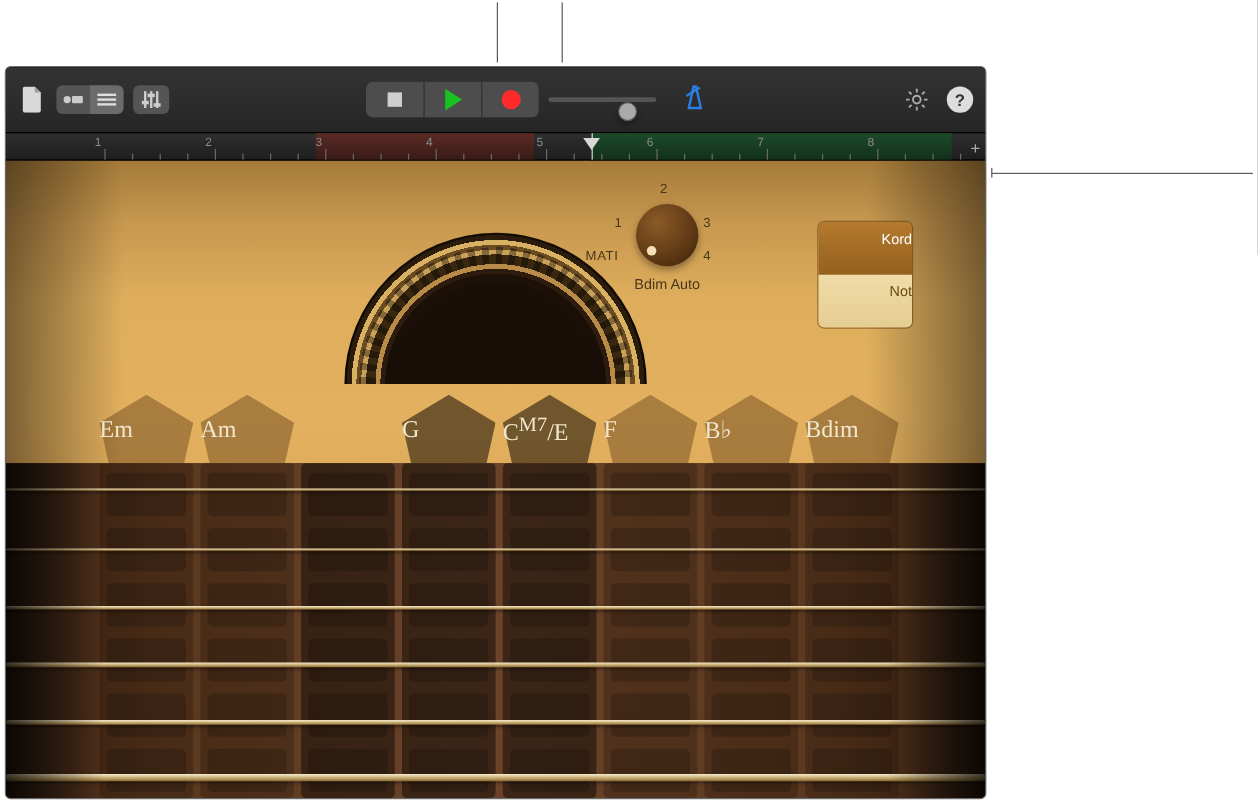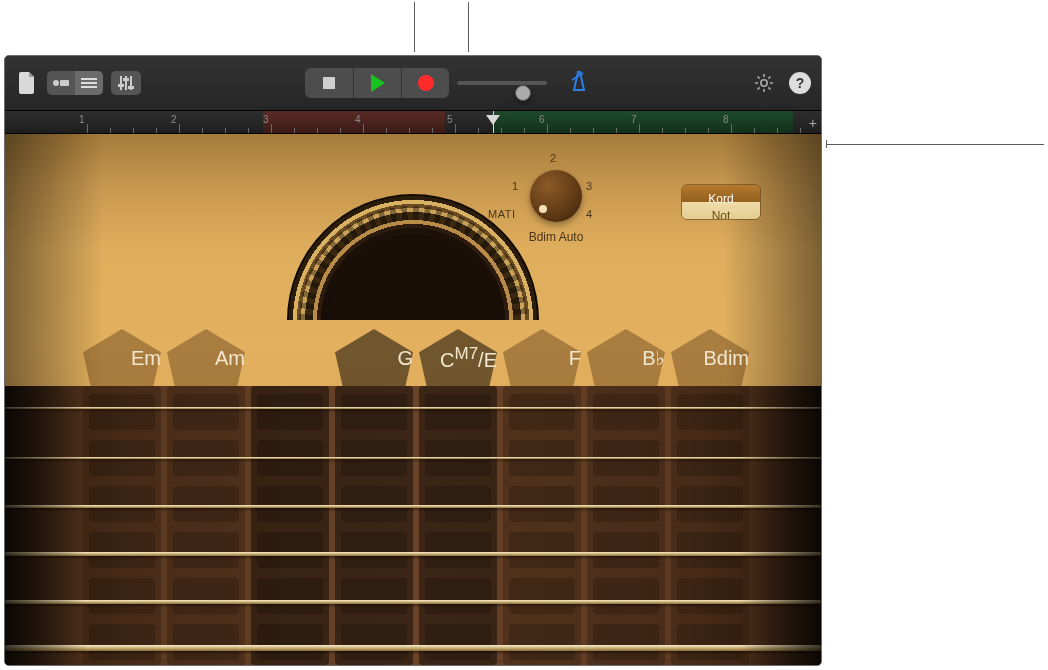--- a/index.html
+++ b/index.html
@@ -72,26 +72,26 @@
   .control-knob{position:absolute;right:200px;top:32px;width:130px;text-align:center;color:#3a2a0e;}
   .knob-wrap{position:relative;width:60px;height:60px;margin:0 auto;}
   .knob{width:52px;height:52px;border-radius:50%;background:radial-gradient(circle at 35% 30%, #8c5a27,#5a3613 65%, #36200b);position:absolute;left:4px;top:4px;box-shadow:0 3px 6px rgba(0,0,0,0.35);}
   .knob .dot{position:absolute;left:9px;top:35px;width:8px;height:8px;border-radius:50%;background:#f4e0b8;}
   .k-lbl{position:absolute;font-size:11px;color:#4a371a;}
   .k1{left:-14px;top:14px;} .k2{left:24px;top:-14px;} .k3{left:60px;top:14px;} .k4{left:60px;top:42px;}
   .km{left:-38px;top:42px;font-size:11px;letter-spacing:0.5px;}
   .knob-title{margin-top:4px;font-size:12px;color:#4a371a;}
 
   .mode-seg{position:absolute;right:60px;top:50px;width:80px;border:1px solid rgba(80,50,10,0.5);border-radius:6px;overflow:hidden;font-size:12px;text-align:center;}
-  .mode-seg .mrow{height:17px;line-height:28px;}
+  .mode-seg .mrow{height:44px;line-height:28px;text-align:right;}
   .mode-seg .sel{background:linear-gradient(#b47a2e,#93601e);color:#fff;}
   .mode-seg .unsel{background:linear-gradient(#f0dca8,#e4cd92);color:#6a4a16;}
 
   .chordstrip{position:absolute;left:0;top:195px;right:0;height:58px;}
-  .chord{position:absolute;top:0;width:78px;height:58px;display:flex;align-items:center;justify-content:flex-end;color:#f1e7cf;font-size:20px;}
+  .chord{position:absolute;top:0;width:78px;height:58px;display:flex;align-items:center;justify-content:flex-start;color:#f1e7cf;font-size:20px;font-family:Liberation Serif, serif;}
   .chord .hex{position:absolute;inset:0;background:rgba(90,55,20,0.42);clip-path:polygon(10% 100%, 0 40%, 50% 0, 100% 40%, 90% 100%, 50% 100%);} 
   .chord.dark .hex{background:rgba(20,12,5,0.55);}
   .chord span{position:relative;z-index:1;}
   .chord sup{font-size:17px;vertical-align:super;}
 
   .fretboard{position:absolute;left:0;top:252px;right:0;bottom:0;background:
     linear-gradient(90deg,#2f1d11,#4a2d18 8%,#5a3820 16%,#6a4329 50%,#5a3820 84%,#4a2d18 92%,#2f1d11),
     #5a3820;}
   .fretboard .shade{position:absolute;inset:0;background:linear-gradient(90deg,rgba(0,0,0,0.75),rgba(0,0,0,0) 10%,rgba(0,0,0,0) 90%,rgba(0,0,0,0.75));}
   .fretboard .strings{position:absolute;inset:0;}

